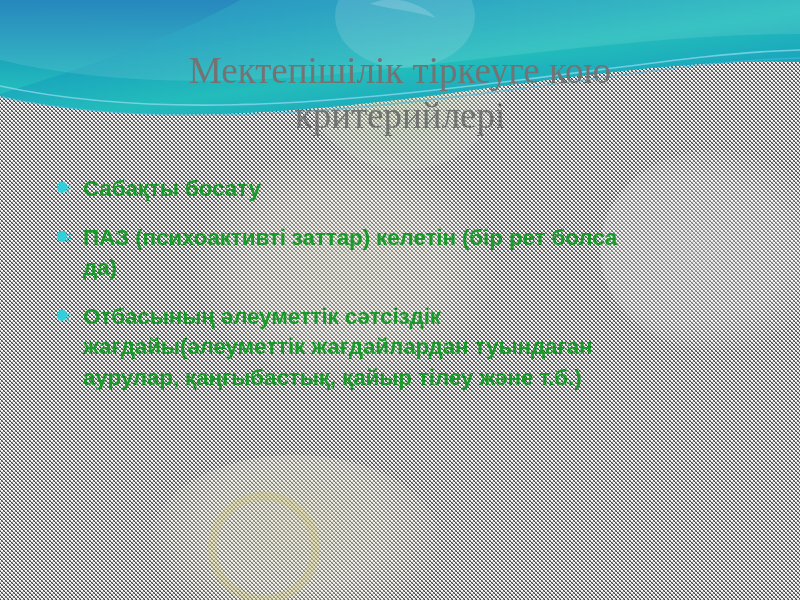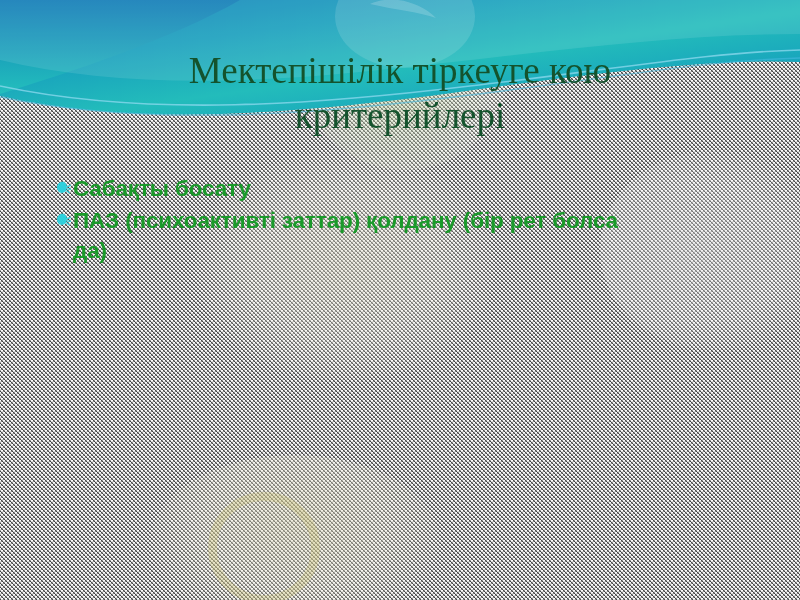--- a/index.html
+++ b/index.html
@@ -101,37 +101,37 @@
   
   .title {
     position: absolute;
     left: 40px;
     top: 48px;
     width: 720px;
     text-align: center;
     font-family: "Liberation Serif", "DejaVu Serif", serif;
     font-size: 37px;
     line-height: 1.22;
-    color: #14532d;
+    color: #737373;
     letter-spacing: 0px;
     white-space: pre-line;
   }
 
   
   .body-list {
     position: absolute;
     left: 56px;
     top: 174px;
     width: 726px;
   }
   .bullet-row {
     position: relative;
     display: block;
-    padding-left: 17px;
-    margin-bottom: 1px;
+    padding-left: 27px;
+    margin-bottom: 18px;
   }
   .bullet-marker {
     position: absolute;
     left: 0;
     top: 7px;
     width: 15px;
     height: 16px;
   }
   .bullet-text {
     display: block;
@@ -206,19 +206,30 @@
     </div>
 
 
     <div class="bullet-row">
       <span class="bullet-marker">
         <svg viewBox="0 0 16 17" width="15" height="16">
           <path d="M6.3,0.8 C9.6,0.4 11.8,3.2 11.6,6.6 C11.5,9.6 10.1,12.1 7.3,12.6 C4.0,13.2 1.2,10.7 1.1,7.2 C1.0,3.8 3.1,1.2 6.3,0.8 Z" fill="#2ed0dc"></path>
           <path d="M12.0,6.0 l3.2,-1.2 M12.3,8.3 l3.2,0.5 M11.5,10.6 l2.7,2.0" stroke="#2ed0dc" stroke-width="1.4" fill="none" stroke-linecap="round"></path>
         </svg>
       </span>
-      <span class="bullet-text">ПАЗ (психоактивті заттар) қолдану (бір рет болса
+      <span class="bullet-text">ПАЗ (психоактивті заттар) келетін (бір рет болса
 да)</span>
     </div>
 
+    <div class="bullet-row">
+      <span class="bullet-marker">
+        <svg viewBox="0 0 16 17" width="15" height="16">
+          <path d="M6.3,0.8 C9.6,0.4 11.8,3.2 11.6,6.6 C11.5,9.6 10.1,12.1 7.3,12.6 C4.0,13.2 1.2,10.7 1.1,7.2 C1.0,3.8 3.1,1.2 6.3,0.8 Z" fill="#2ed0dc"></path>
+          <path d="M12.0,6.0 l3.2,-1.2 M12.3,8.3 l3.2,0.5 M11.5,10.6 l2.7,2.0" stroke="#2ed0dc" stroke-width="1.4" fill="none" stroke-linecap="round"></path>
+        </svg>
+      </span>
+      <span class="bullet-text">Отбасының әлеуметтік сәтсіздік
+жағдайы(әлеуметтік жағдайлардан туындаған
+аурулар, қаңғыбастық, қайыр тілеу және т.б.)</span>
+    </div>
 
   </div>
 </div>
 
 </body></html>

